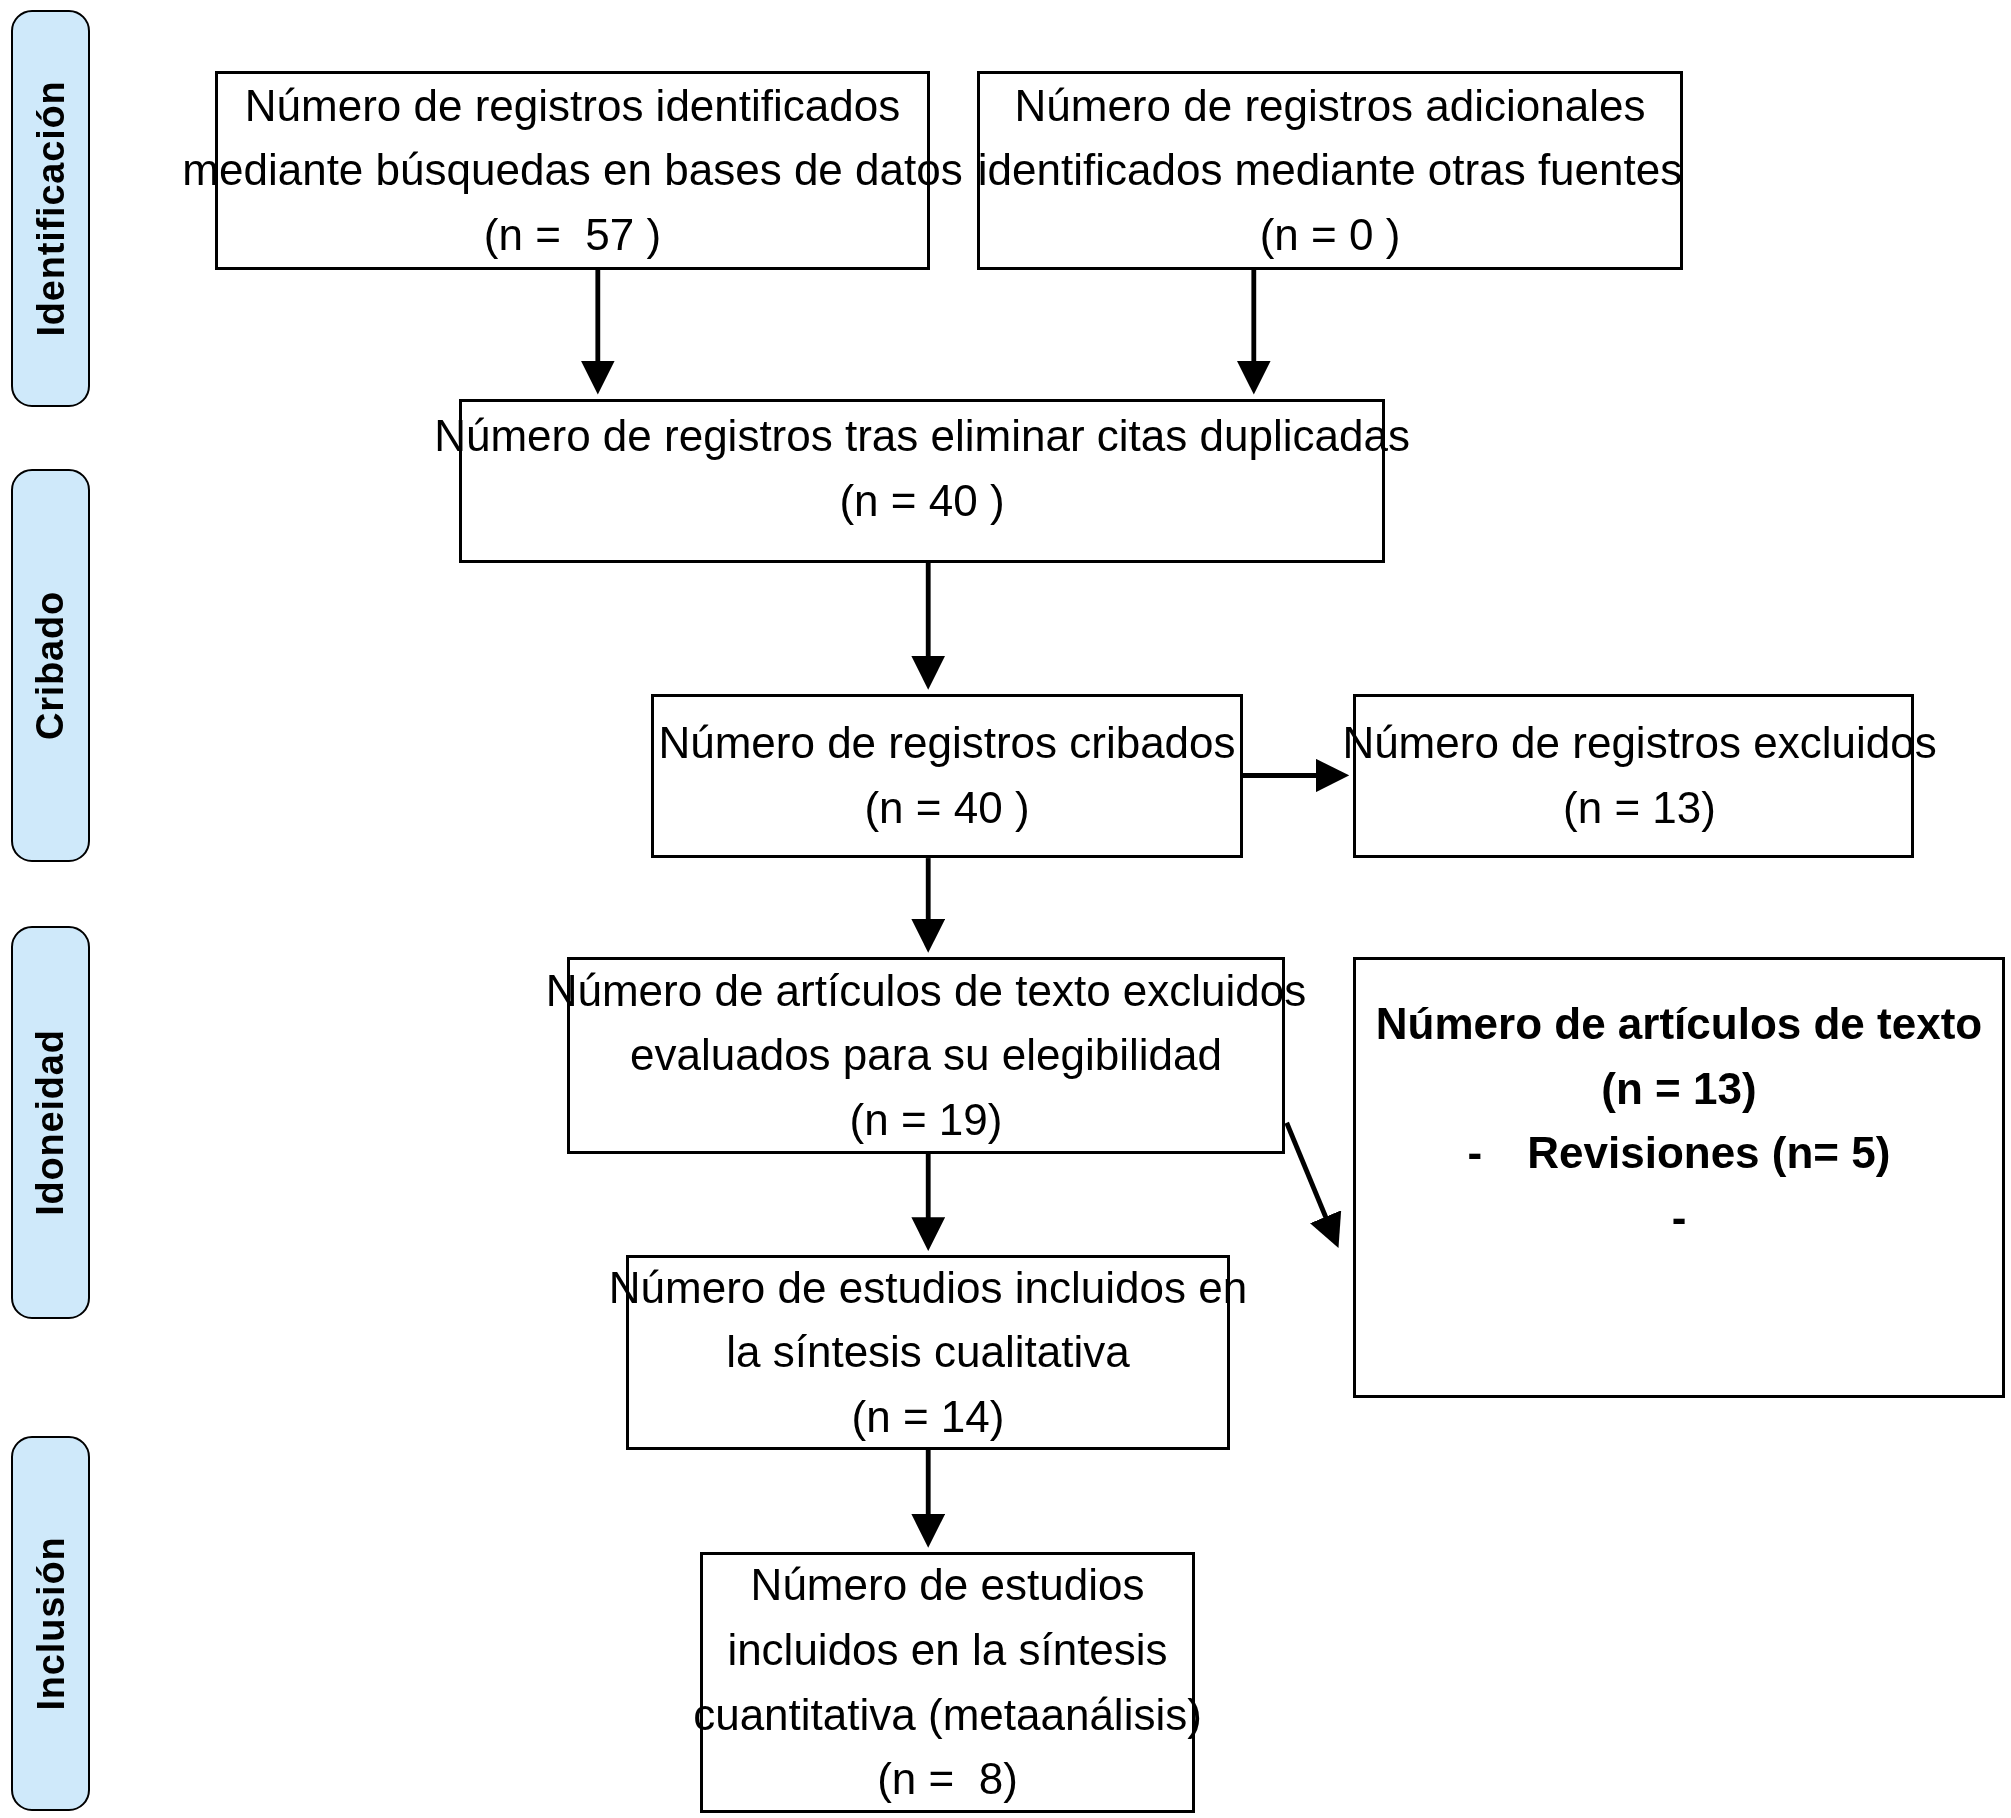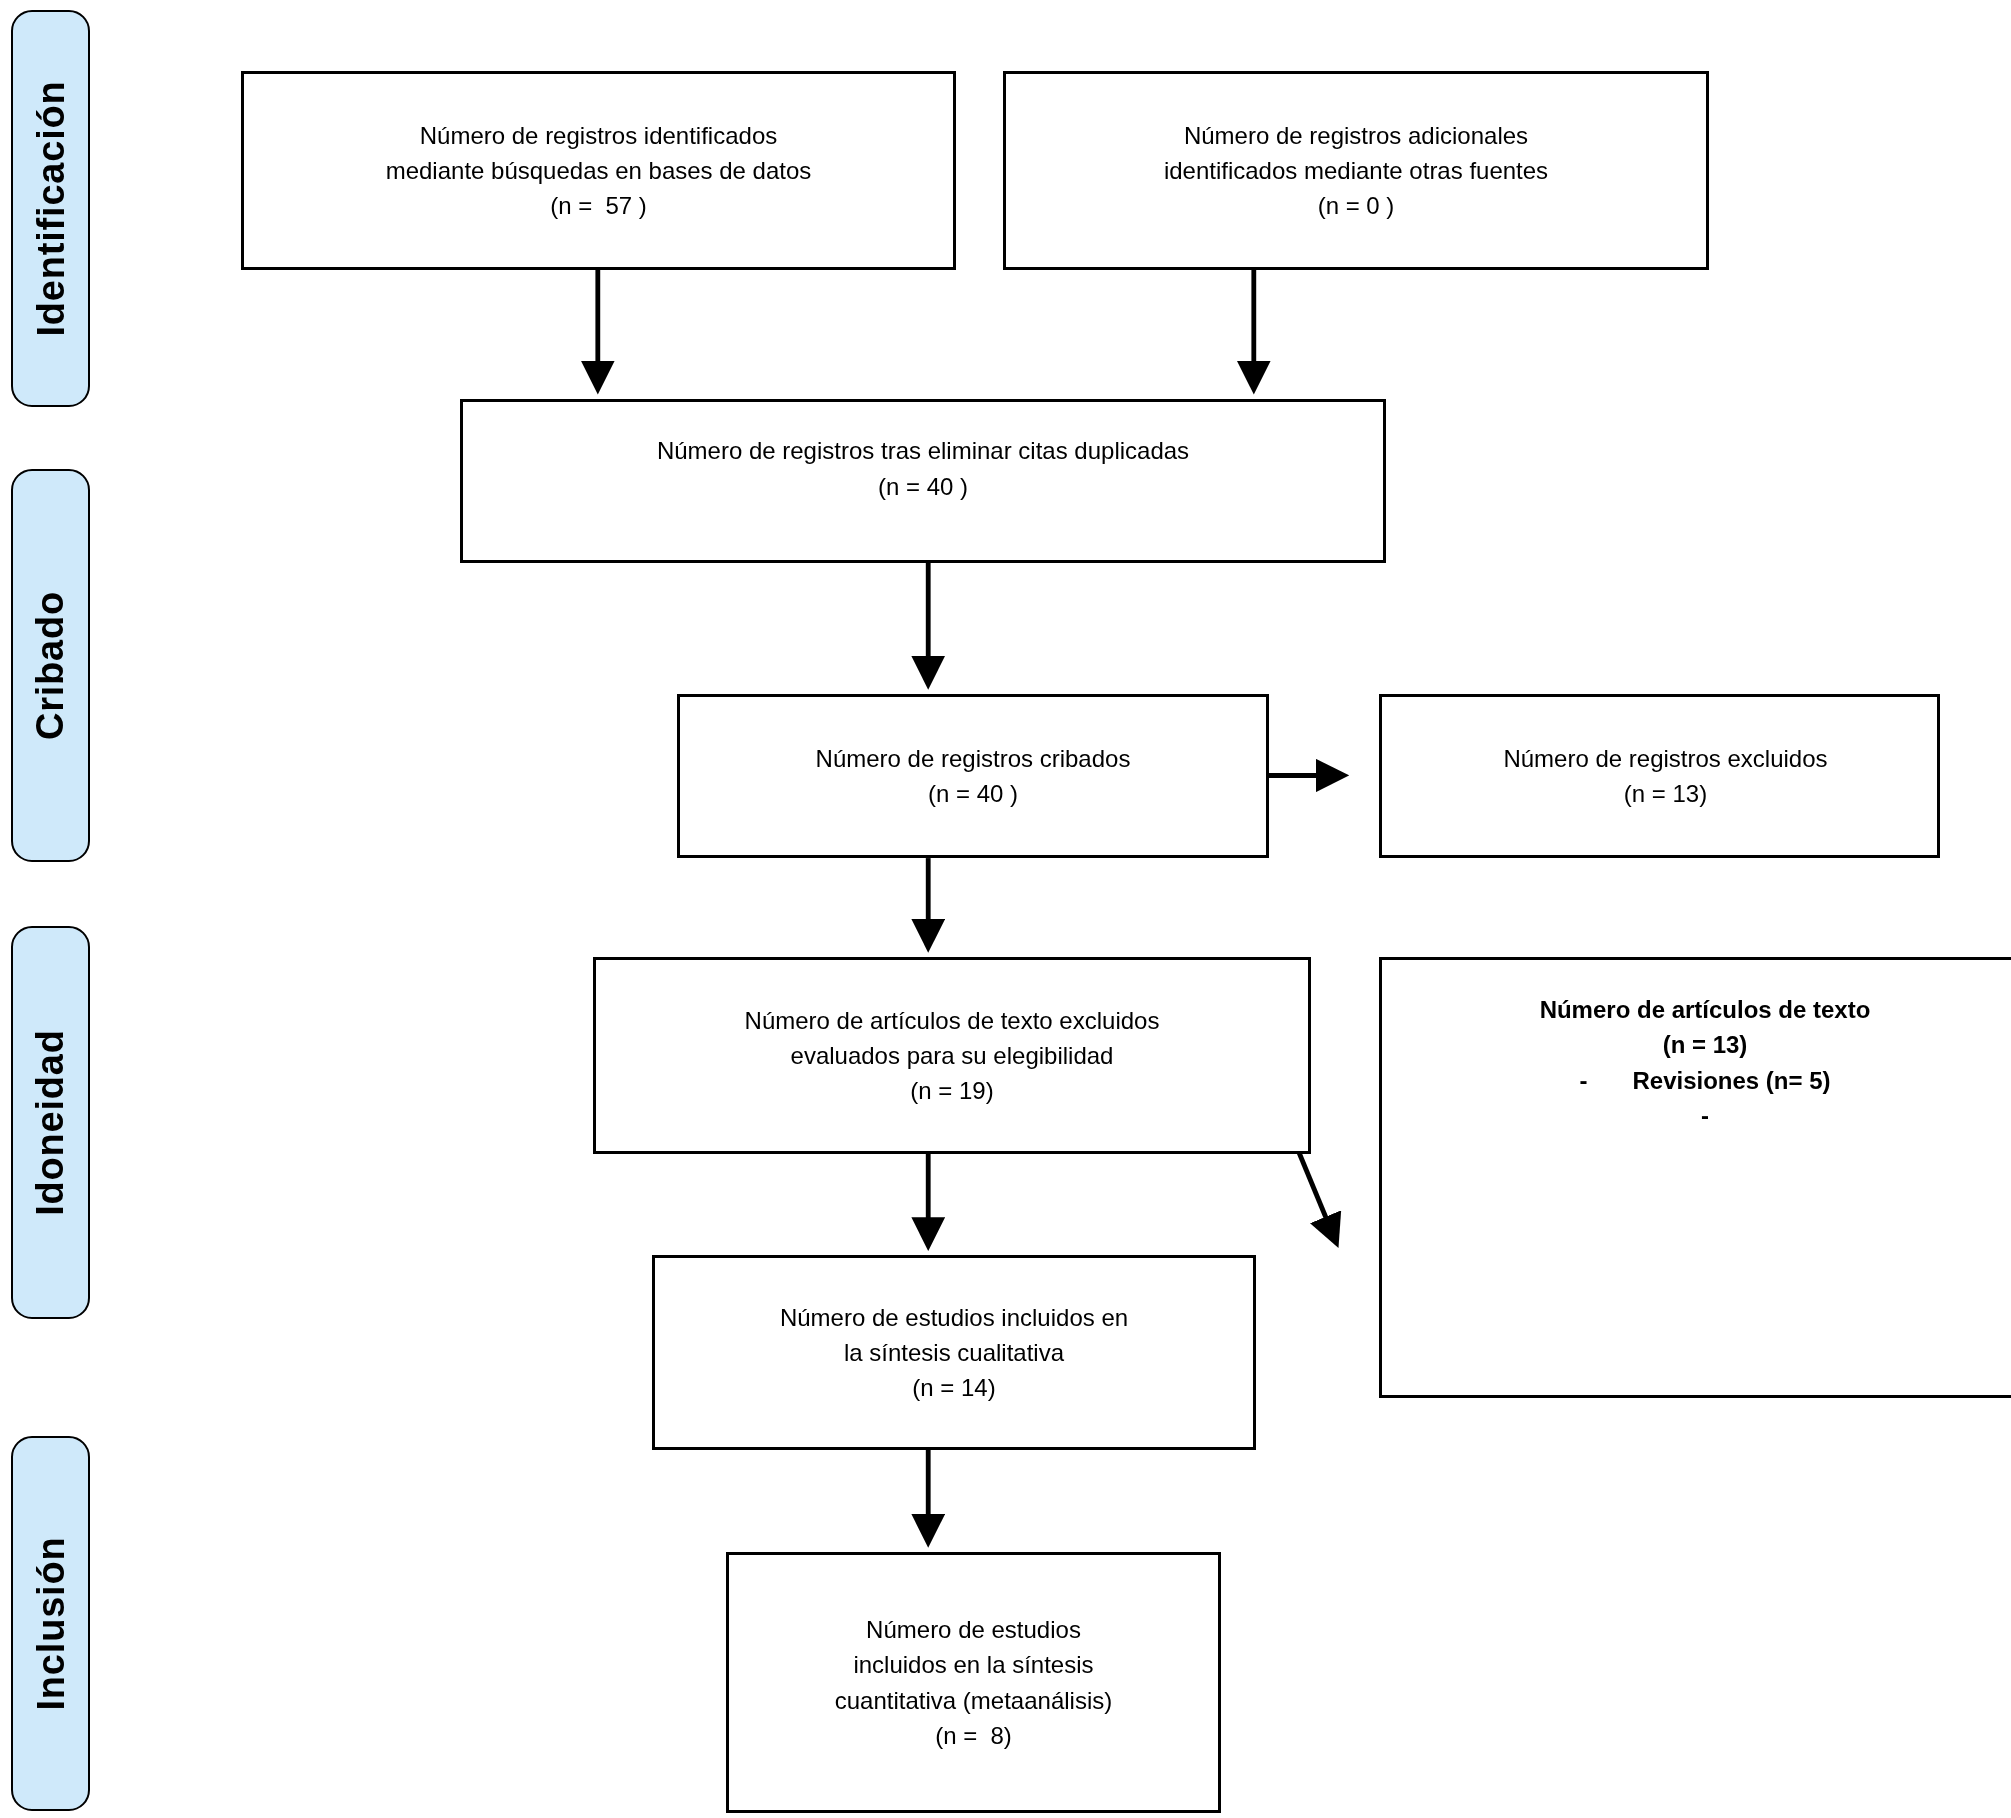--- a/index.html
+++ b/index.html
@@ -18,21 +18,21 @@
   .stage .lbl{
     transform:rotate(-90deg);
     font-weight:700;font-size:38px;letter-spacing:0.8px;
     white-space:nowrap;color:#000;
   }
   
   .fbox{
     position:absolute;background:#fff;border:3.2px solid #000;
     box-sizing:border-box;
     display:flex;flex-direction:column;align-items:center;justify-content:center;
-    text-align:center;font-size:24px;line-height:1.47;color:#000;margin-left:26px;
+    text-align:center;font-size:44px;line-height:1.47;color:#000;
   }
   .ln{white-space:pre;}
   .bullet{display:flex;justify-content:center;align-items:flex-start;gap:45px;}
   .btext{max-width:465px;text-align:center;}
   .overlay{position:absolute;left:0;top:0;pointer-events:none;}
 </style>
 </head>
 <body>
 
 <svg class="overlay" width="2012" height="1818" viewBox="0 0 2508 2267">
@@ -69,21 +69,21 @@
   <div class="ln">mediante búsquedas en bases de datos</div>
   <div class="ln">(n =  57 )</div>
 </div>
 
 <div class="fbox" style="left:977px;top:71px;width:706px;height:199px;">
   <div class="ln">Número de registros adicionales</div>
   <div class="ln">identificados mediante otras fuentes</div>
   <div class="ln">(n = 0 )</div>
 </div>
 
-<div class="fbox" style="left:434px;top:399px;width:926px;height:164px;padding-bottom:25px;">
+<div class="fbox" style="left:459px;top:399px;width:926px;height:164px;padding-bottom:25px;">
   <div class="ln">Número de registros tras eliminar citas duplicadas</div>
   <div class="ln">(n = 40 )</div>
 </div>
 
 <div class="fbox" style="left:651px;top:694px;width:592px;height:164px;">
   <div class="ln">Número de registros cribados</div>
   <div class="ln">(n = 40 )</div>
 </div>
 
 <div class="fbox" style="left:1353px;top:694px;width:561px;height:164px;padding-left:12px;">

